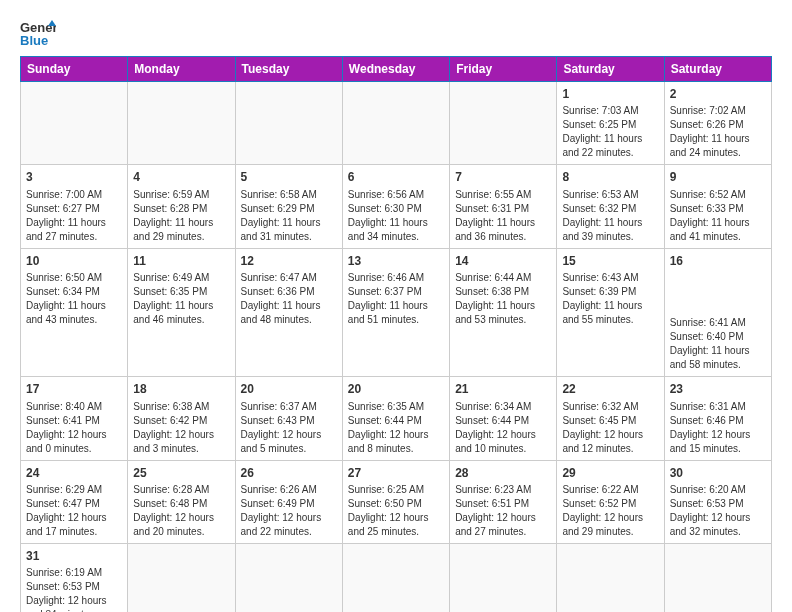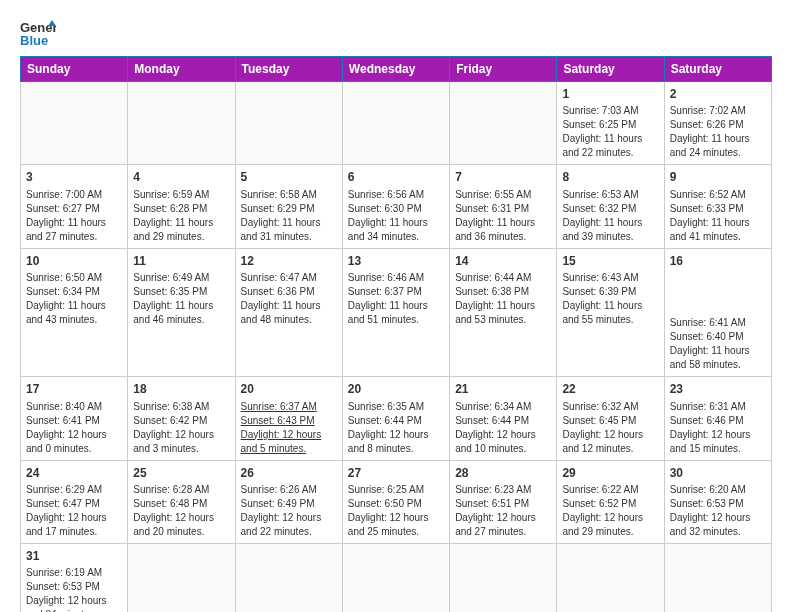--- a/index.html
+++ b/index.html
@@ -249,21 +249,21 @@
           </td>
           <td>
             <span class="day-num">18</span>
             <div class="day-info" style="white-space: pre-line;">Sunrise: 6:38 AM
 Sunset: 6:42 PM
 Daylight: 12 hours
 and 3 minutes.</div>
           </td>
           <td>
             <span class="day-num">20</span>
-            <div class="day-info" style="white-space: pre-line; text-decoration: underline;">Sunrise: 6:37 AM
+            <div class="day-info" style="white-space: pre-line;">Sunrise: 6:37 AM
 Sunset: 6:43 PM
 Daylight: 12 hours
 and 5 minutes.</div>
           </td>
           <td>
             <span class="day-num">20</span>
             <div class="day-info" style="white-space: pre-line;">Sunrise: 6:35 AM
 Sunset: 6:44 PM
 Daylight: 12 hours
 and 8 minutes.</div>

